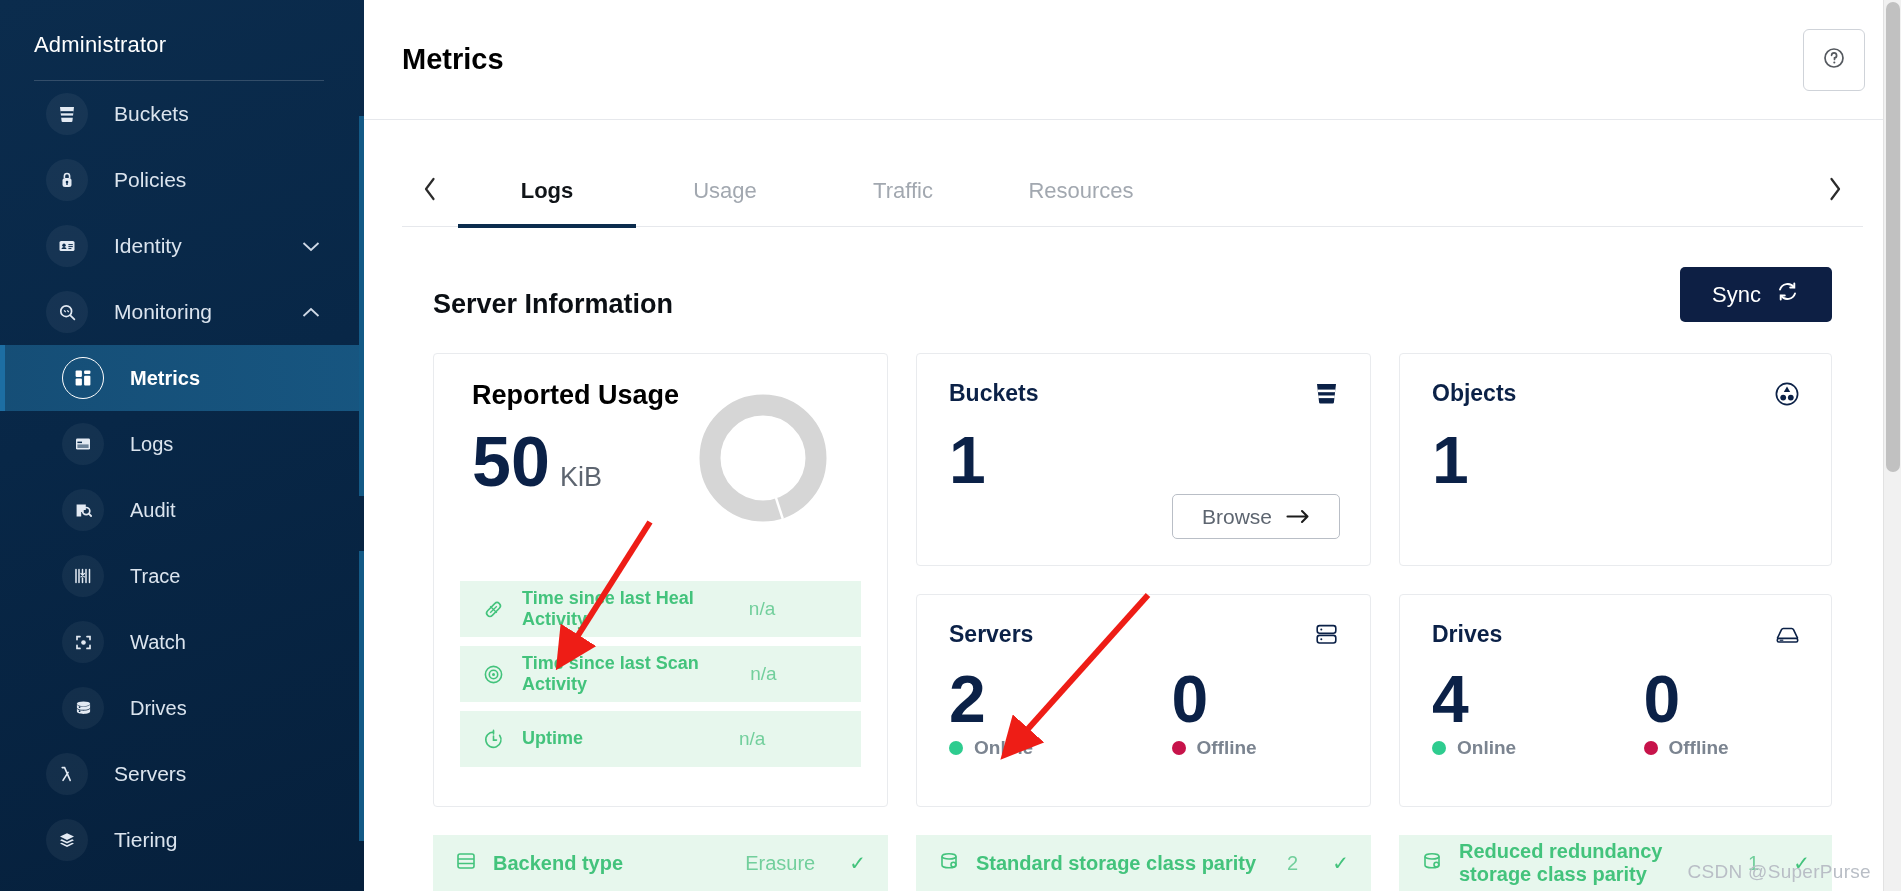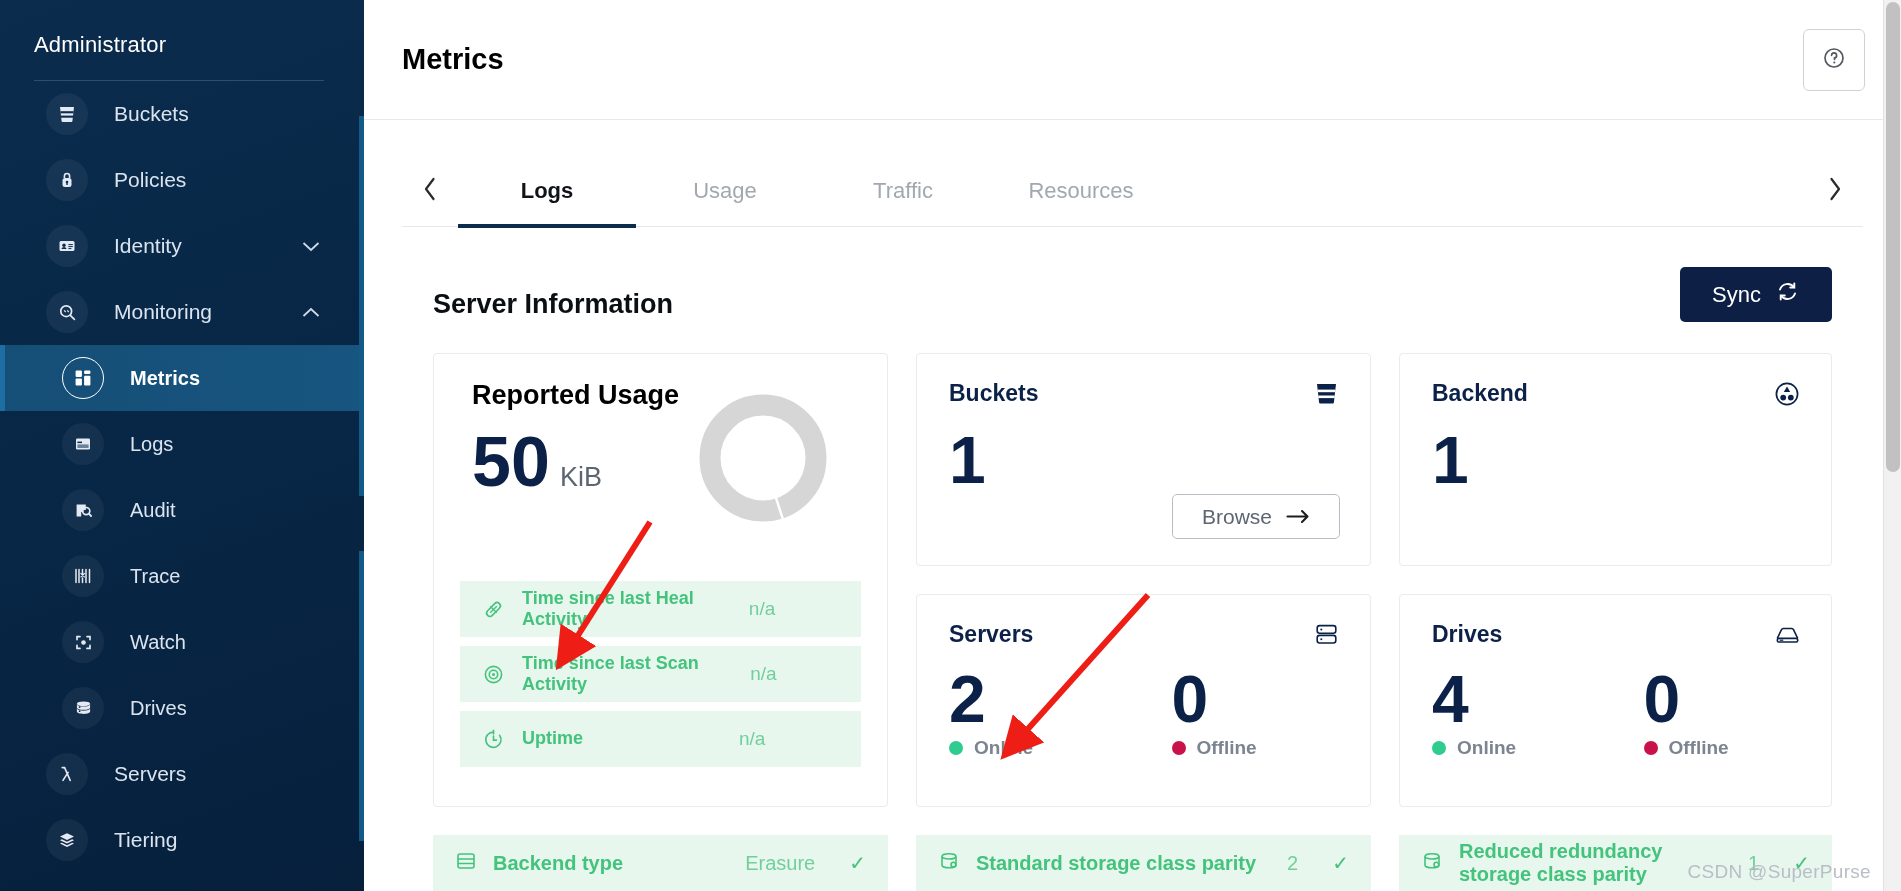--- a/index.html
+++ b/index.html
@@ -439,21 +439,21 @@
               <span>Browse</span>
               <span>
                 <svg width="24" height="15" viewBox="0 0 24 15" fill="none" stroke="#1c1c1c" stroke-width="2.1" stroke-linecap="round" stroke-linejoin="round">
                   <path d="M1.5 7.5h20M16 2l5.5 5.5L16 13"></path>
                 </svg>
               </span>
             </button>
           </div>
 
           <div class="card">
-            <div class="card-title">Backend</div>
+            <div class="card-title">Objects</div>
             <span class="card-ico">
               <svg width="28" height="28" viewBox="0 0 28 28" fill="none" stroke="#0b2147" stroke-width="1.7">
                 <circle cx="14" cy="14" r="10.6"></circle>
                 <path d="M14 6.6l3.2 5.4h-6.4z" fill="#0b2147" stroke="none"></path>
                 <circle cx="10.2" cy="17.6" r="2.9" fill="#0b2147" stroke="none"></circle>
                 <circle cx="17.8" cy="17.6" r="2.9" fill="#0b2147" stroke="none"></circle>
               </svg>
             </span>
             <div class="big-num">1</div>
           </div>

